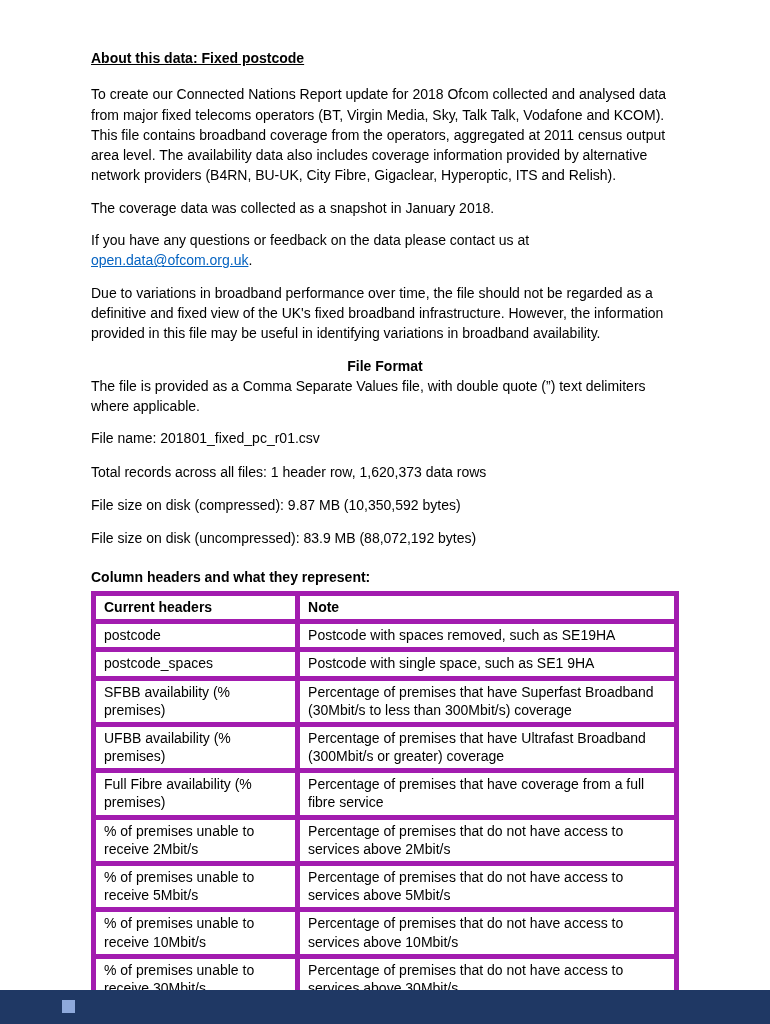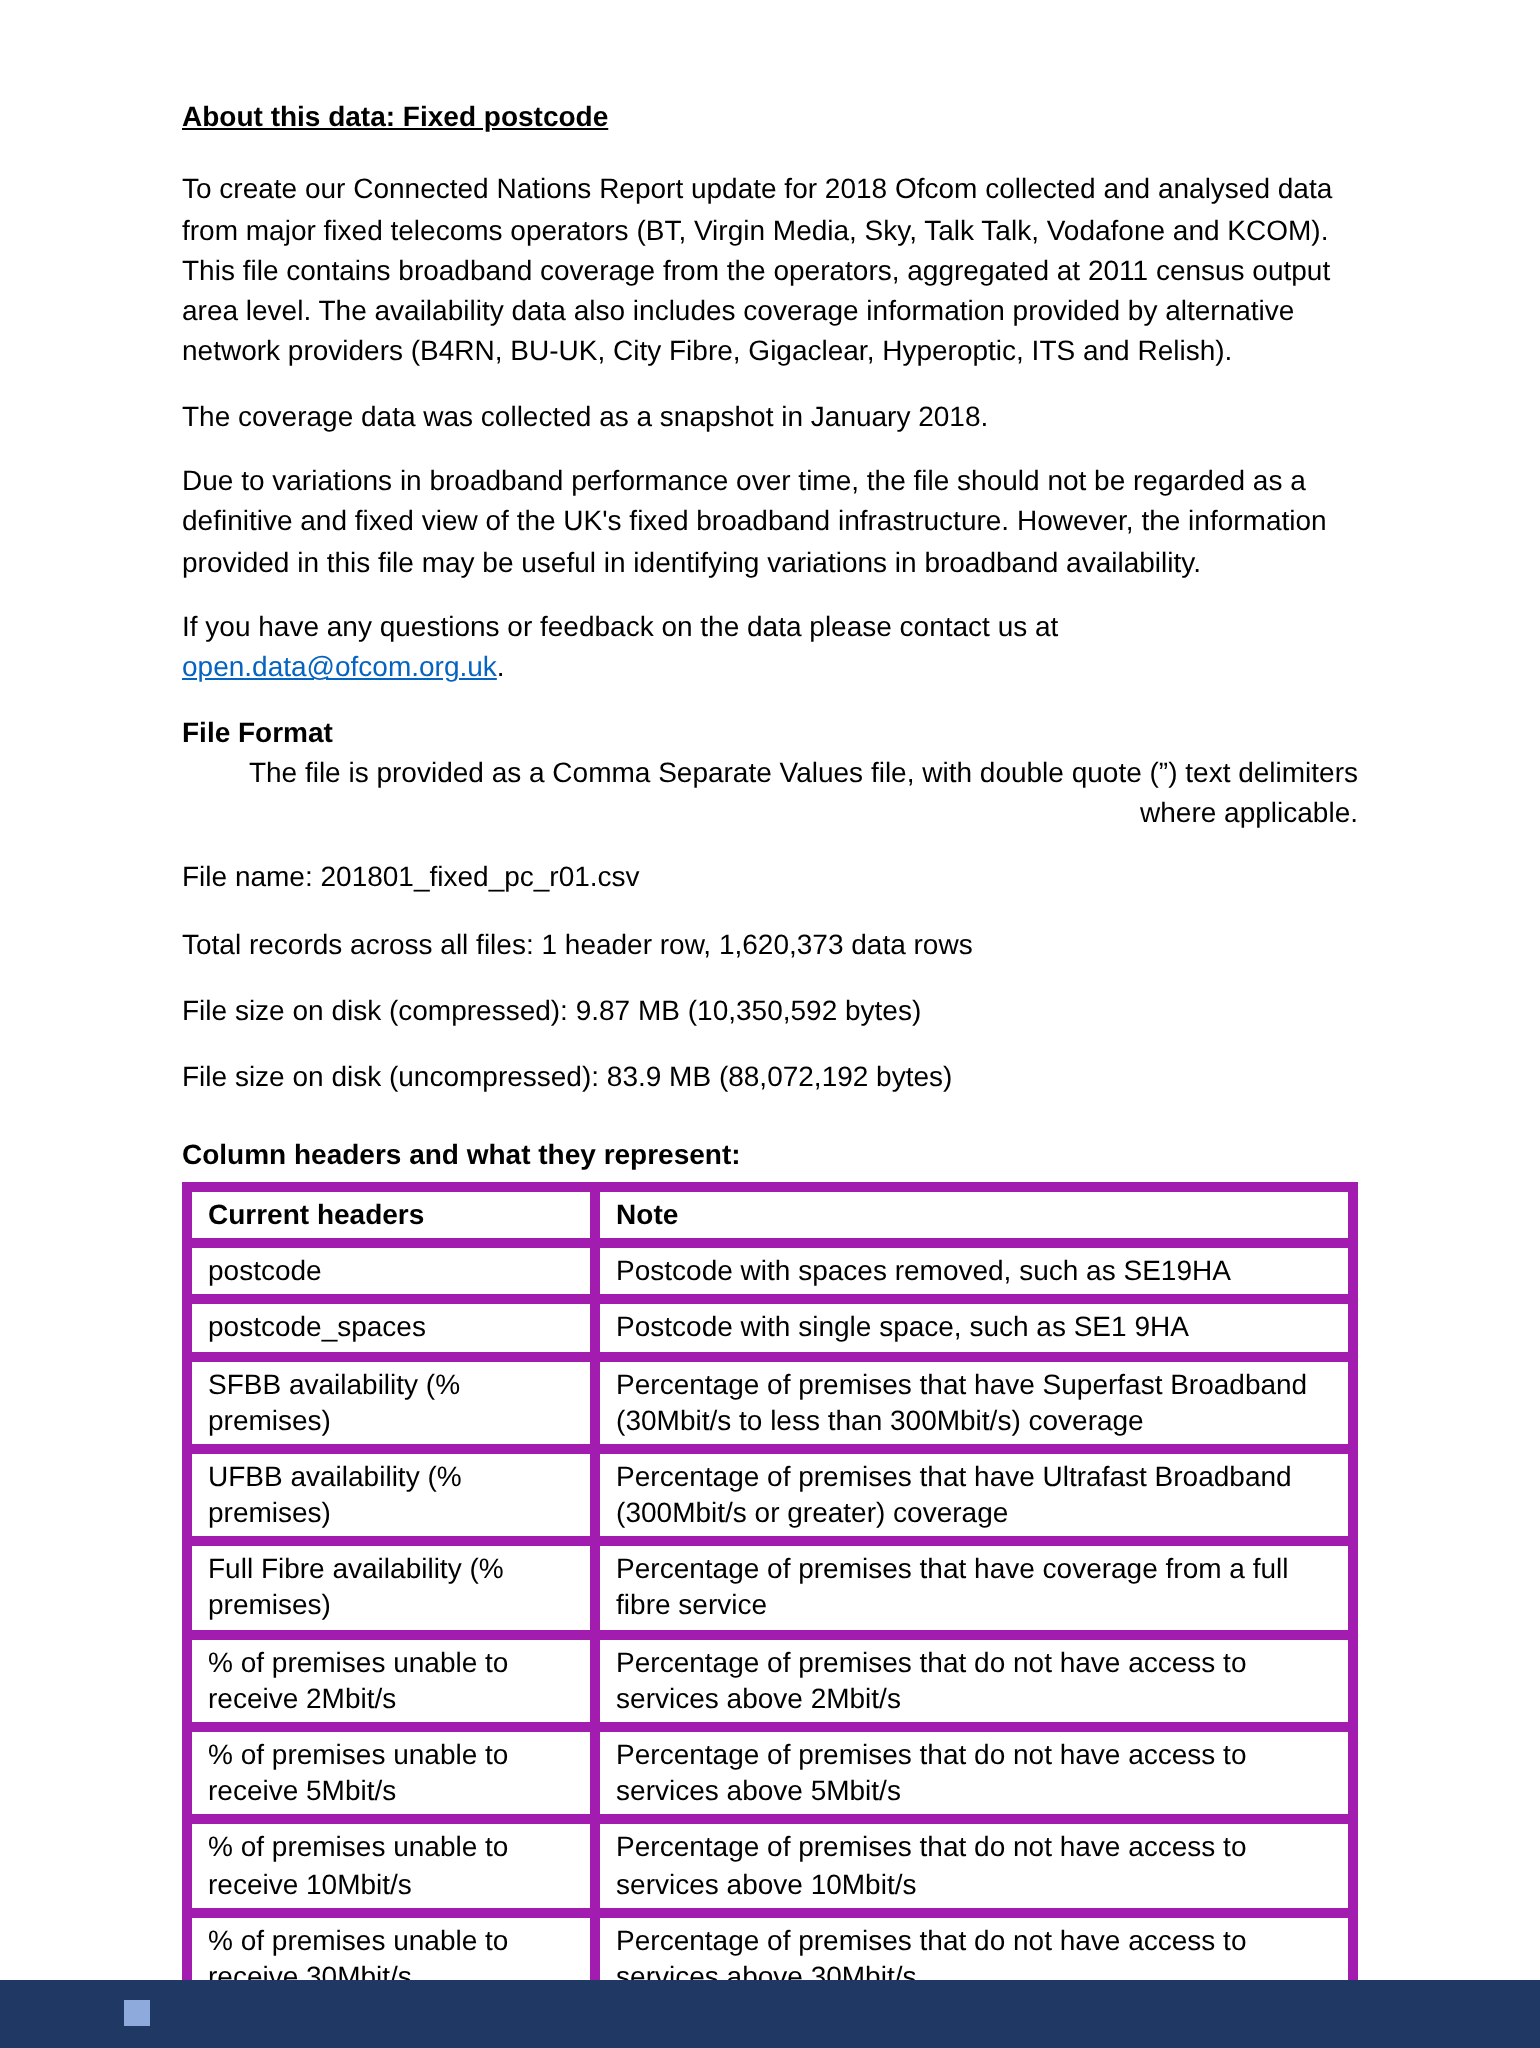--- a/index.html
+++ b/index.html
@@ -33,22 +33,23 @@
   }
   .para { margin-bottom: 12px; }
   .link {
     color: #0563c1;
     text-decoration: underline;
     cursor: pointer;
   }
   .section-heading {
     font-weight: bold;
     margin-top: 0;
+    text-align: center;
   }
-  .tight-para { margin-bottom: 12px; text-align: right; }
+  .tight-para { margin-bottom: 12px; }
   .file-detail { margin-bottom: 13px; }
   .table-heading {
     font-weight: bold;
     margin-top: 18px;
     margin-bottom: 4px;
   }
   table.headers-table {
     border-collapse: collapse;
     width: 100%;
     font-size: 14px;
@@ -85,23 +86,23 @@
 </head>
 <body>
 
 <div class="page">
   <div class="content">
 
     <div class="doc-title">About this data: Fixed postcode</div>
 
     <p class="para">To create our Connected Nations Report update for 2018 Ofcom collected and analysed data from major fixed telecoms operators (BT, Virgin Media, Sky, Talk Talk, Vodafone and KCOM). This file contains broadband coverage from the operators, aggregated at 2011 census output area level. The availability data also includes coverage information provided by alternative network providers (B4RN, BU-UK, City Fibre, Gigaclear, Hyperoptic, ITS and Relish).</p>
     <p class="para">The coverage data was collected as a snapshot in January 2018.</p>
+    <p class="para"><span>If you have any questions or feedback on the data please contact us at </span><a class="link">open.data@ofcom.org.uk</a><span>.</span></p>
+
     <p class="para">Due to variations in broadband performance over time, the file should not be regarded as a definitive and fixed view of the UK's fixed broadband infrastructure. However, the information provided in this file may be useful in identifying variations in broadband availability.</p>
-
-    <p class="para"><span>If you have any questions or feedback on the data please contact us at </span><a class="link">open.data@ofcom.org.uk</a><span>.</span></p>
 
     <div class="section-heading">File Format</div>
     <p class="tight-para">The file is provided as a Comma Separate Values file, with double quote (”) text delimiters where applicable.</p>
 
     <p class="file-detail">File name: 201801_fixed_pc_r01.csv</p>
     <p class="file-detail">Total records across all files: 1 header row, 1,620,373 data rows</p>
     <p class="file-detail">File size on disk (compressed): 9.87 MB (10,350,592 bytes)</p>
     <p class="file-detail">File size on disk (uncompressed): 83.9 MB (88,072,192 bytes)</p>
 
     <div class="table-heading">Column headers and what they represent:</div>

